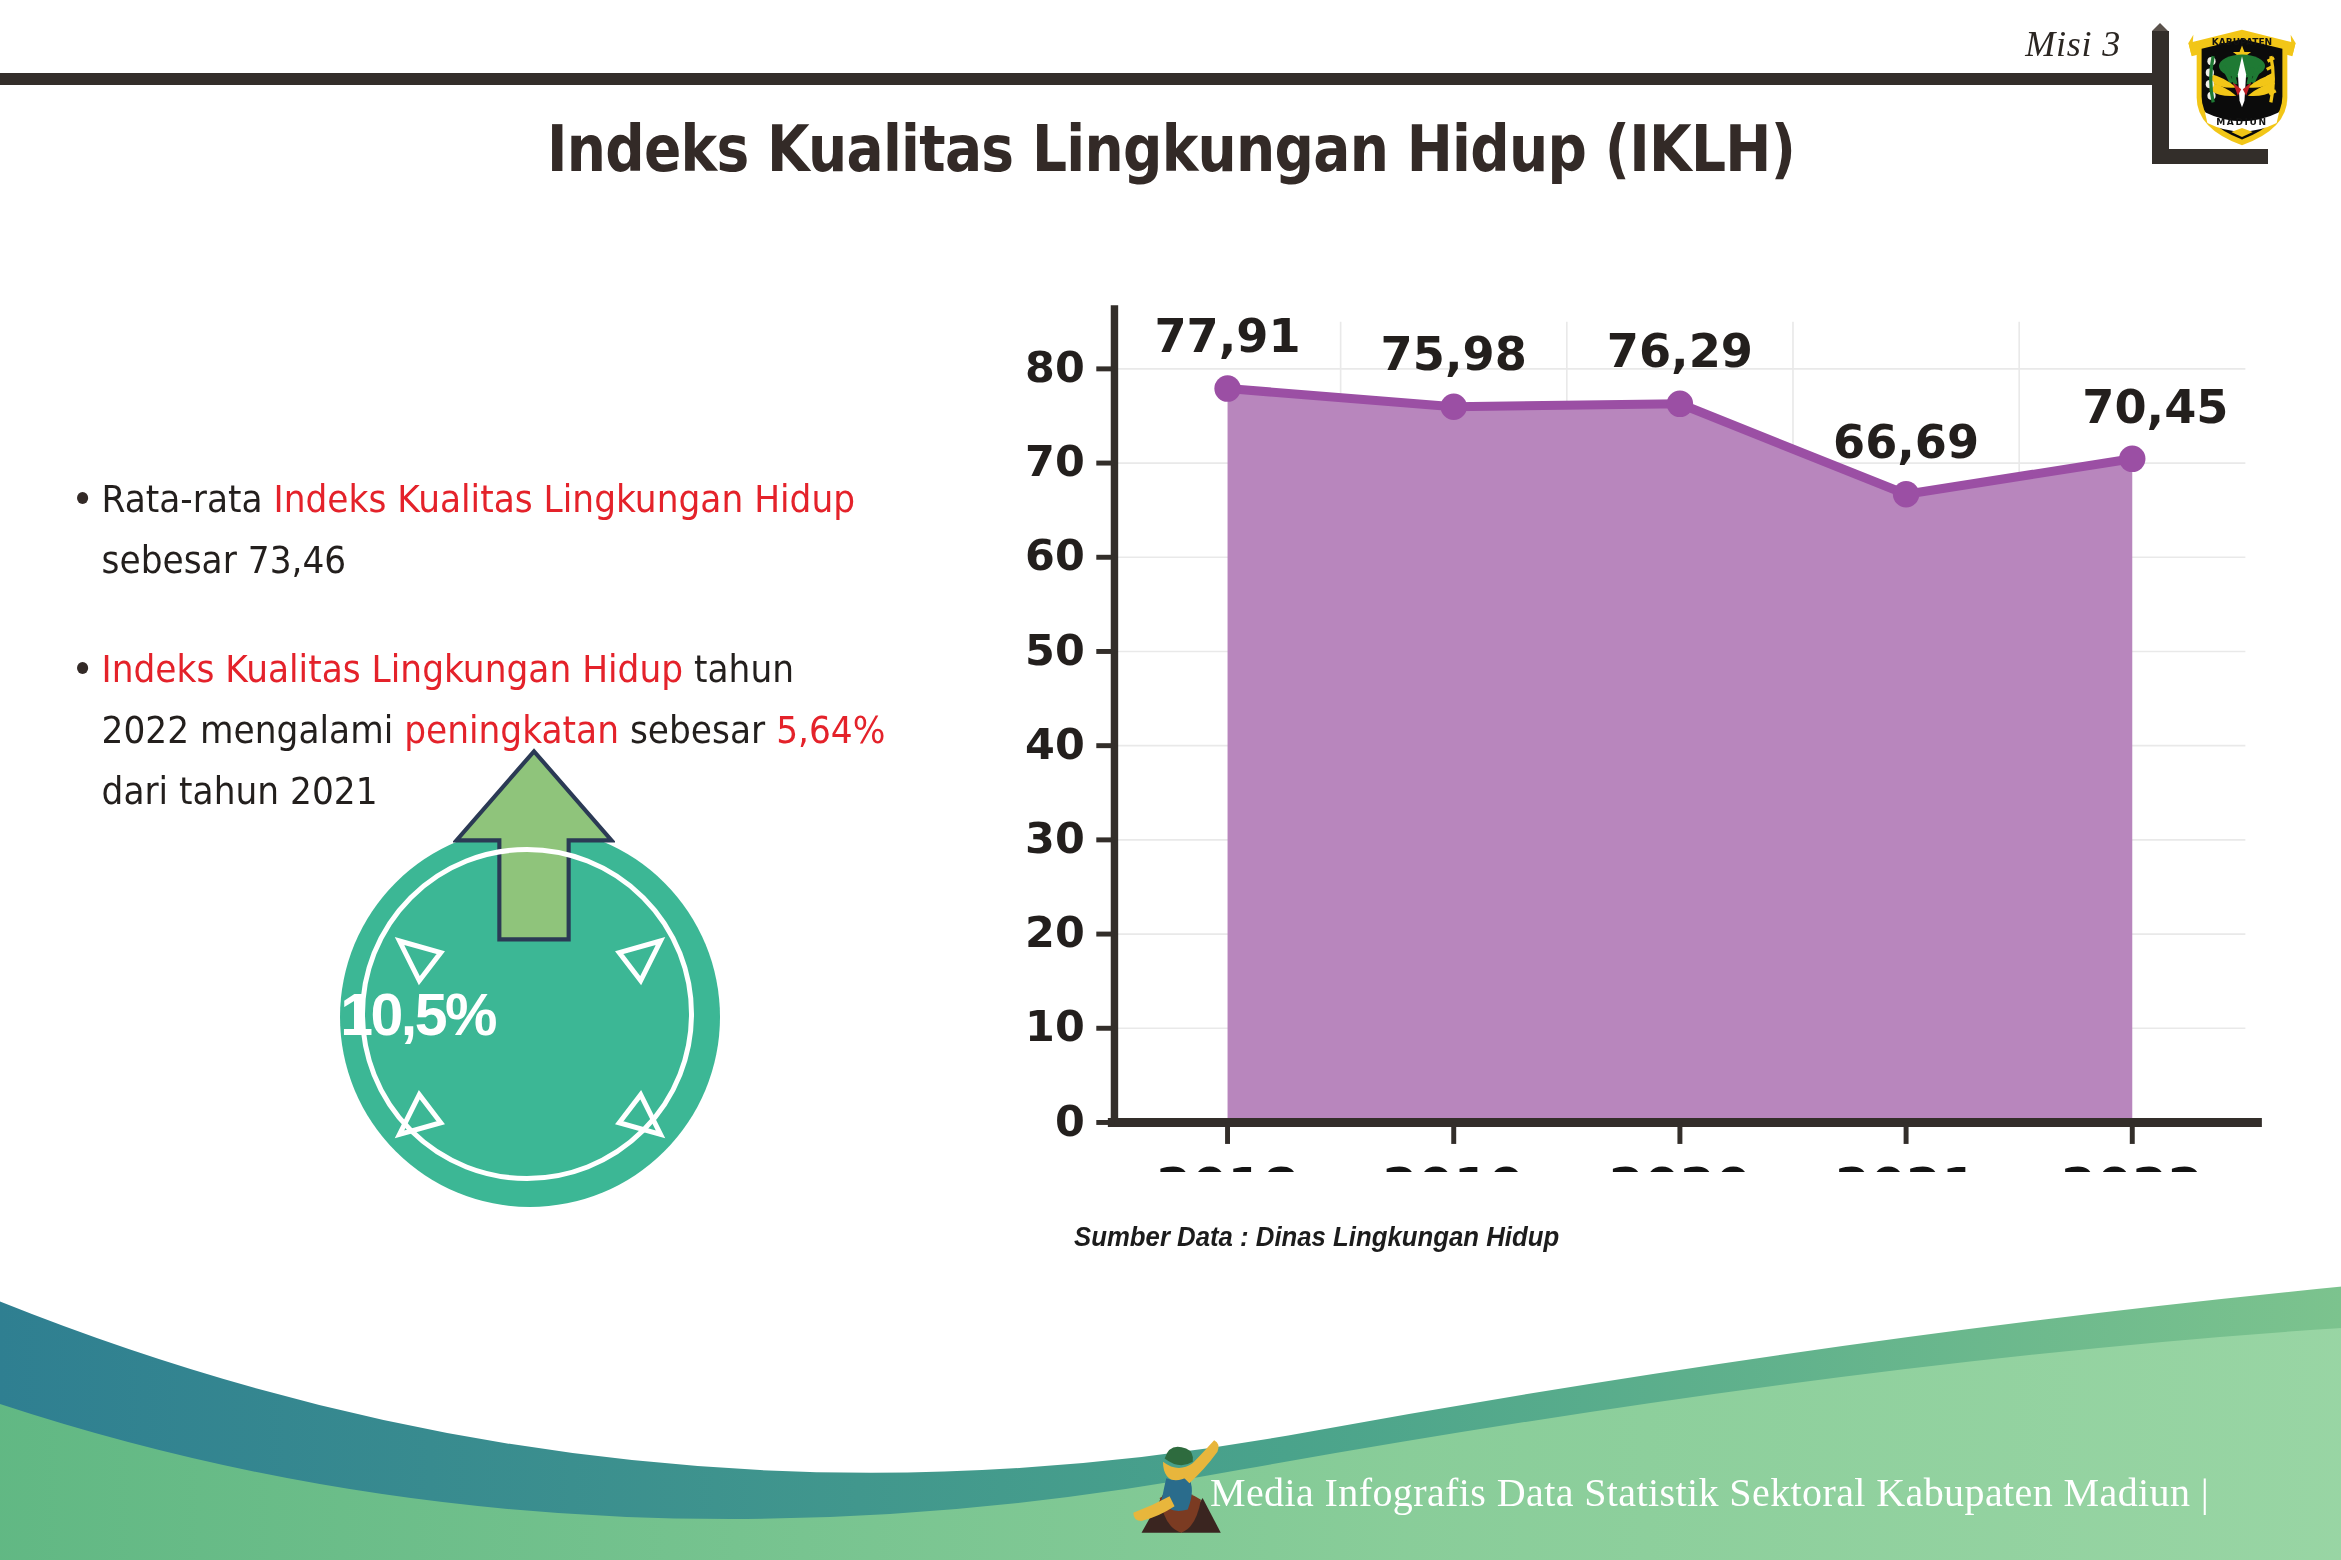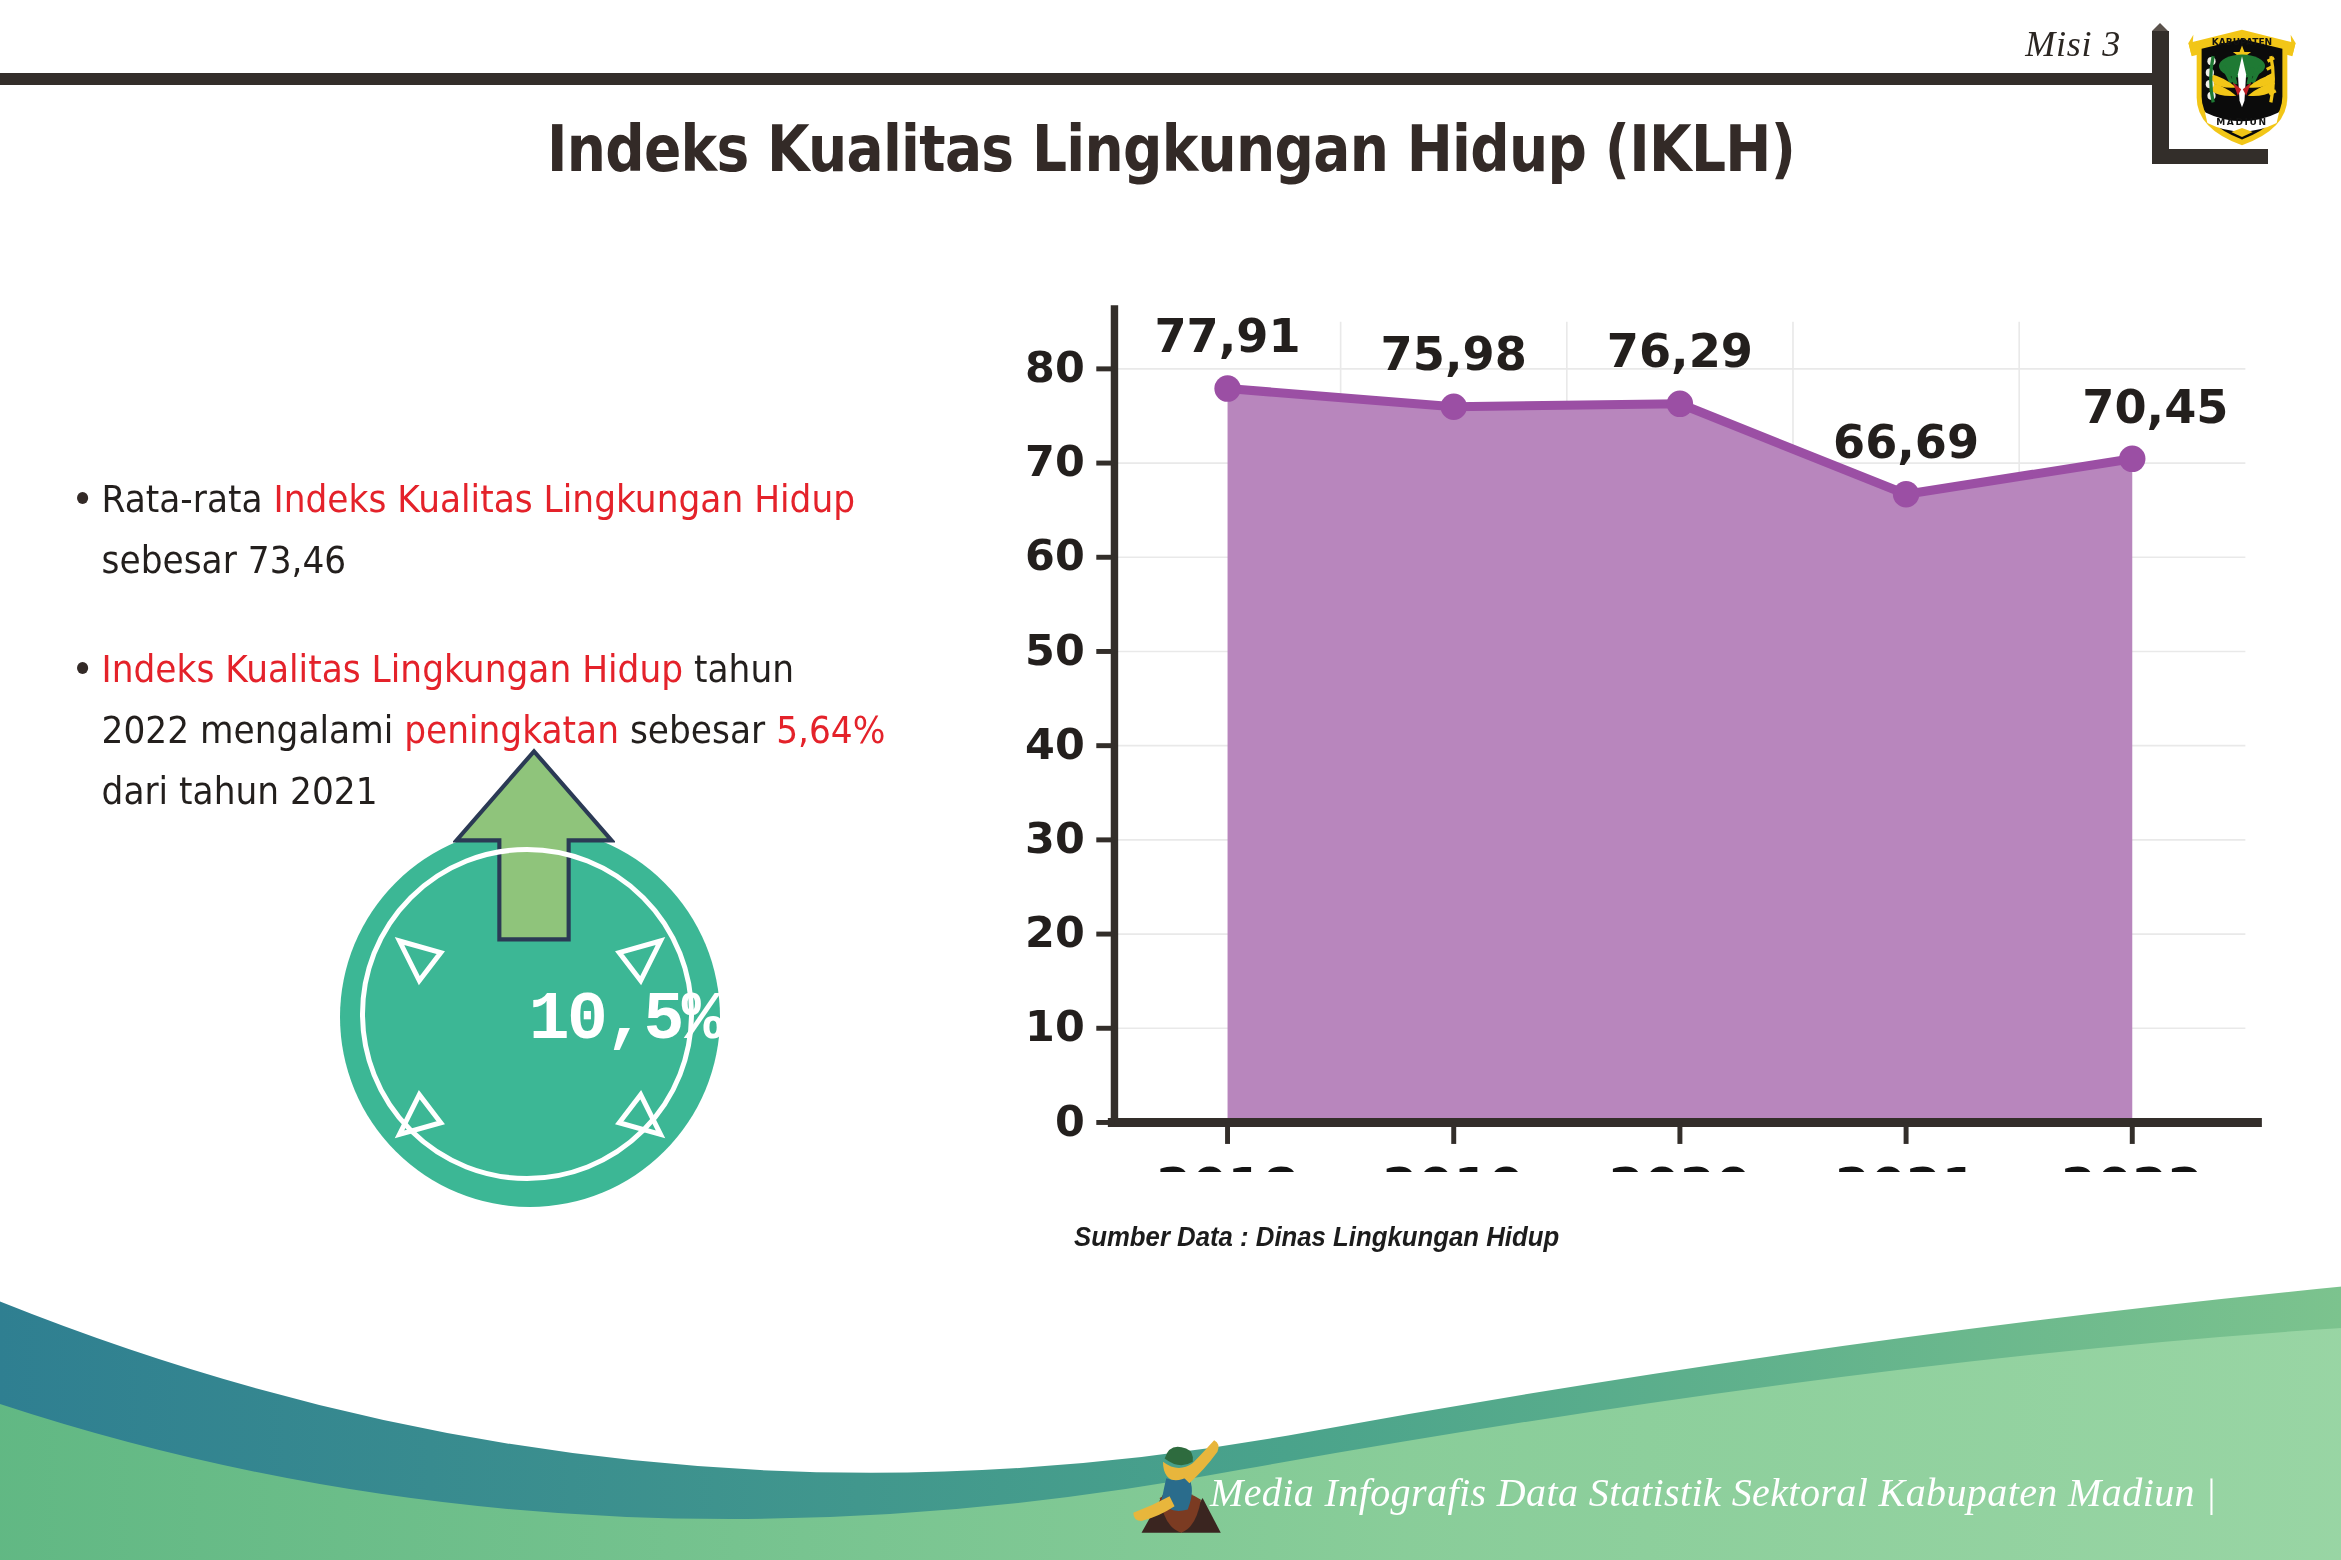--- a/index.html
+++ b/index.html
@@ -145,24 +145,24 @@
     height: 334px;
     border-radius: 50%;
     border: 5.8px solid #ffffff;
     box-sizing: border-box;
   }
   #badge-value {
     position: absolute;
     left: 13.2px;
     top: 233px;
     width: 380px;
-    text-align: right;
-    font-family: Liberation Mono, monospace;
+    text-align: left;
+    font-family: Liberation Sans, sans-serif;
     font-weight: bold;
-    font-size: 68px;
+    font-size: 59px;
     color: #ffffff;
     letter-spacing: -2.5px;
   }
 
   
   #chart {
     position: absolute;
     left: 974px;
     top: 297px;
     width: 1288px;
@@ -188,21 +188,20 @@
     left: 0;
     bottom: 0;
     width: 2342px;
     height: 281px;
   }
   #footer-brand {
     position: absolute;
     left: 1210px;
     top: 1469px;
     font-family: "Liberation Serif", serif;
-    font-style: italic;
     font-size: 40px;
     color: #ffffff;
     letter-spacing: 0.4px;
     white-space: nowrap;
   }
   #footer-person {
     position: absolute;
     left: 1130px;
     top: 1427px;
     width: 99px;

